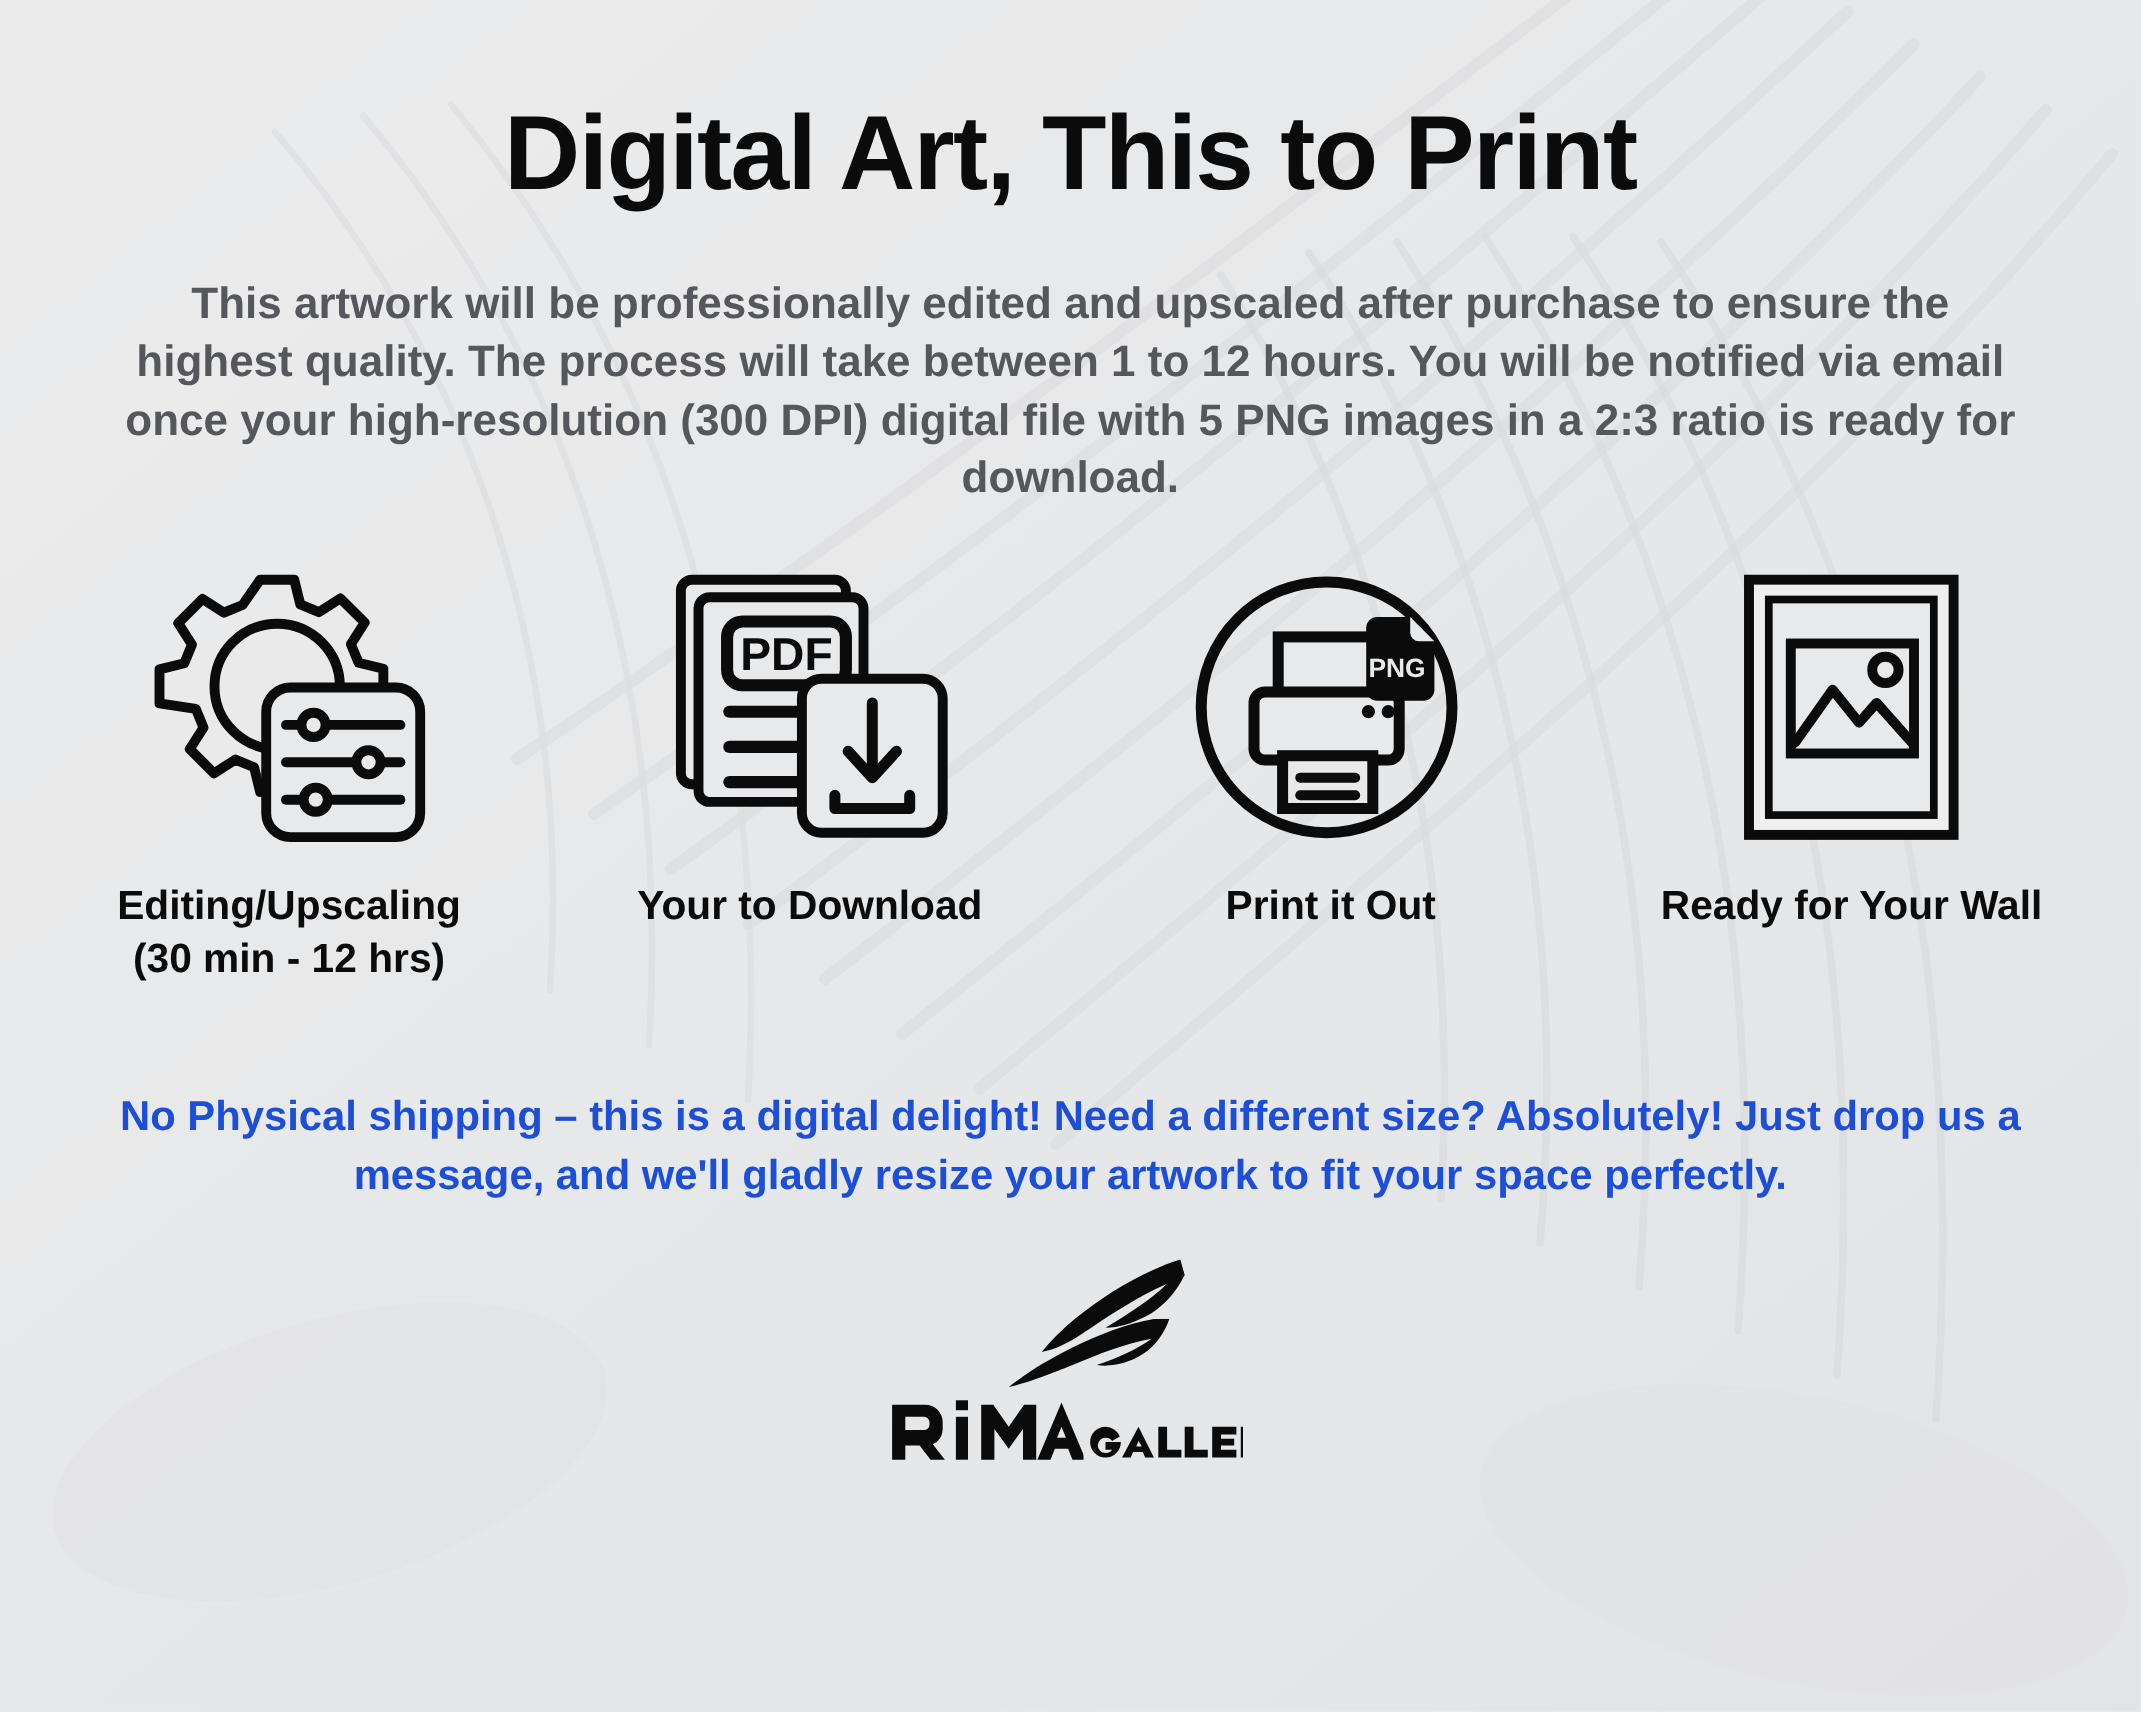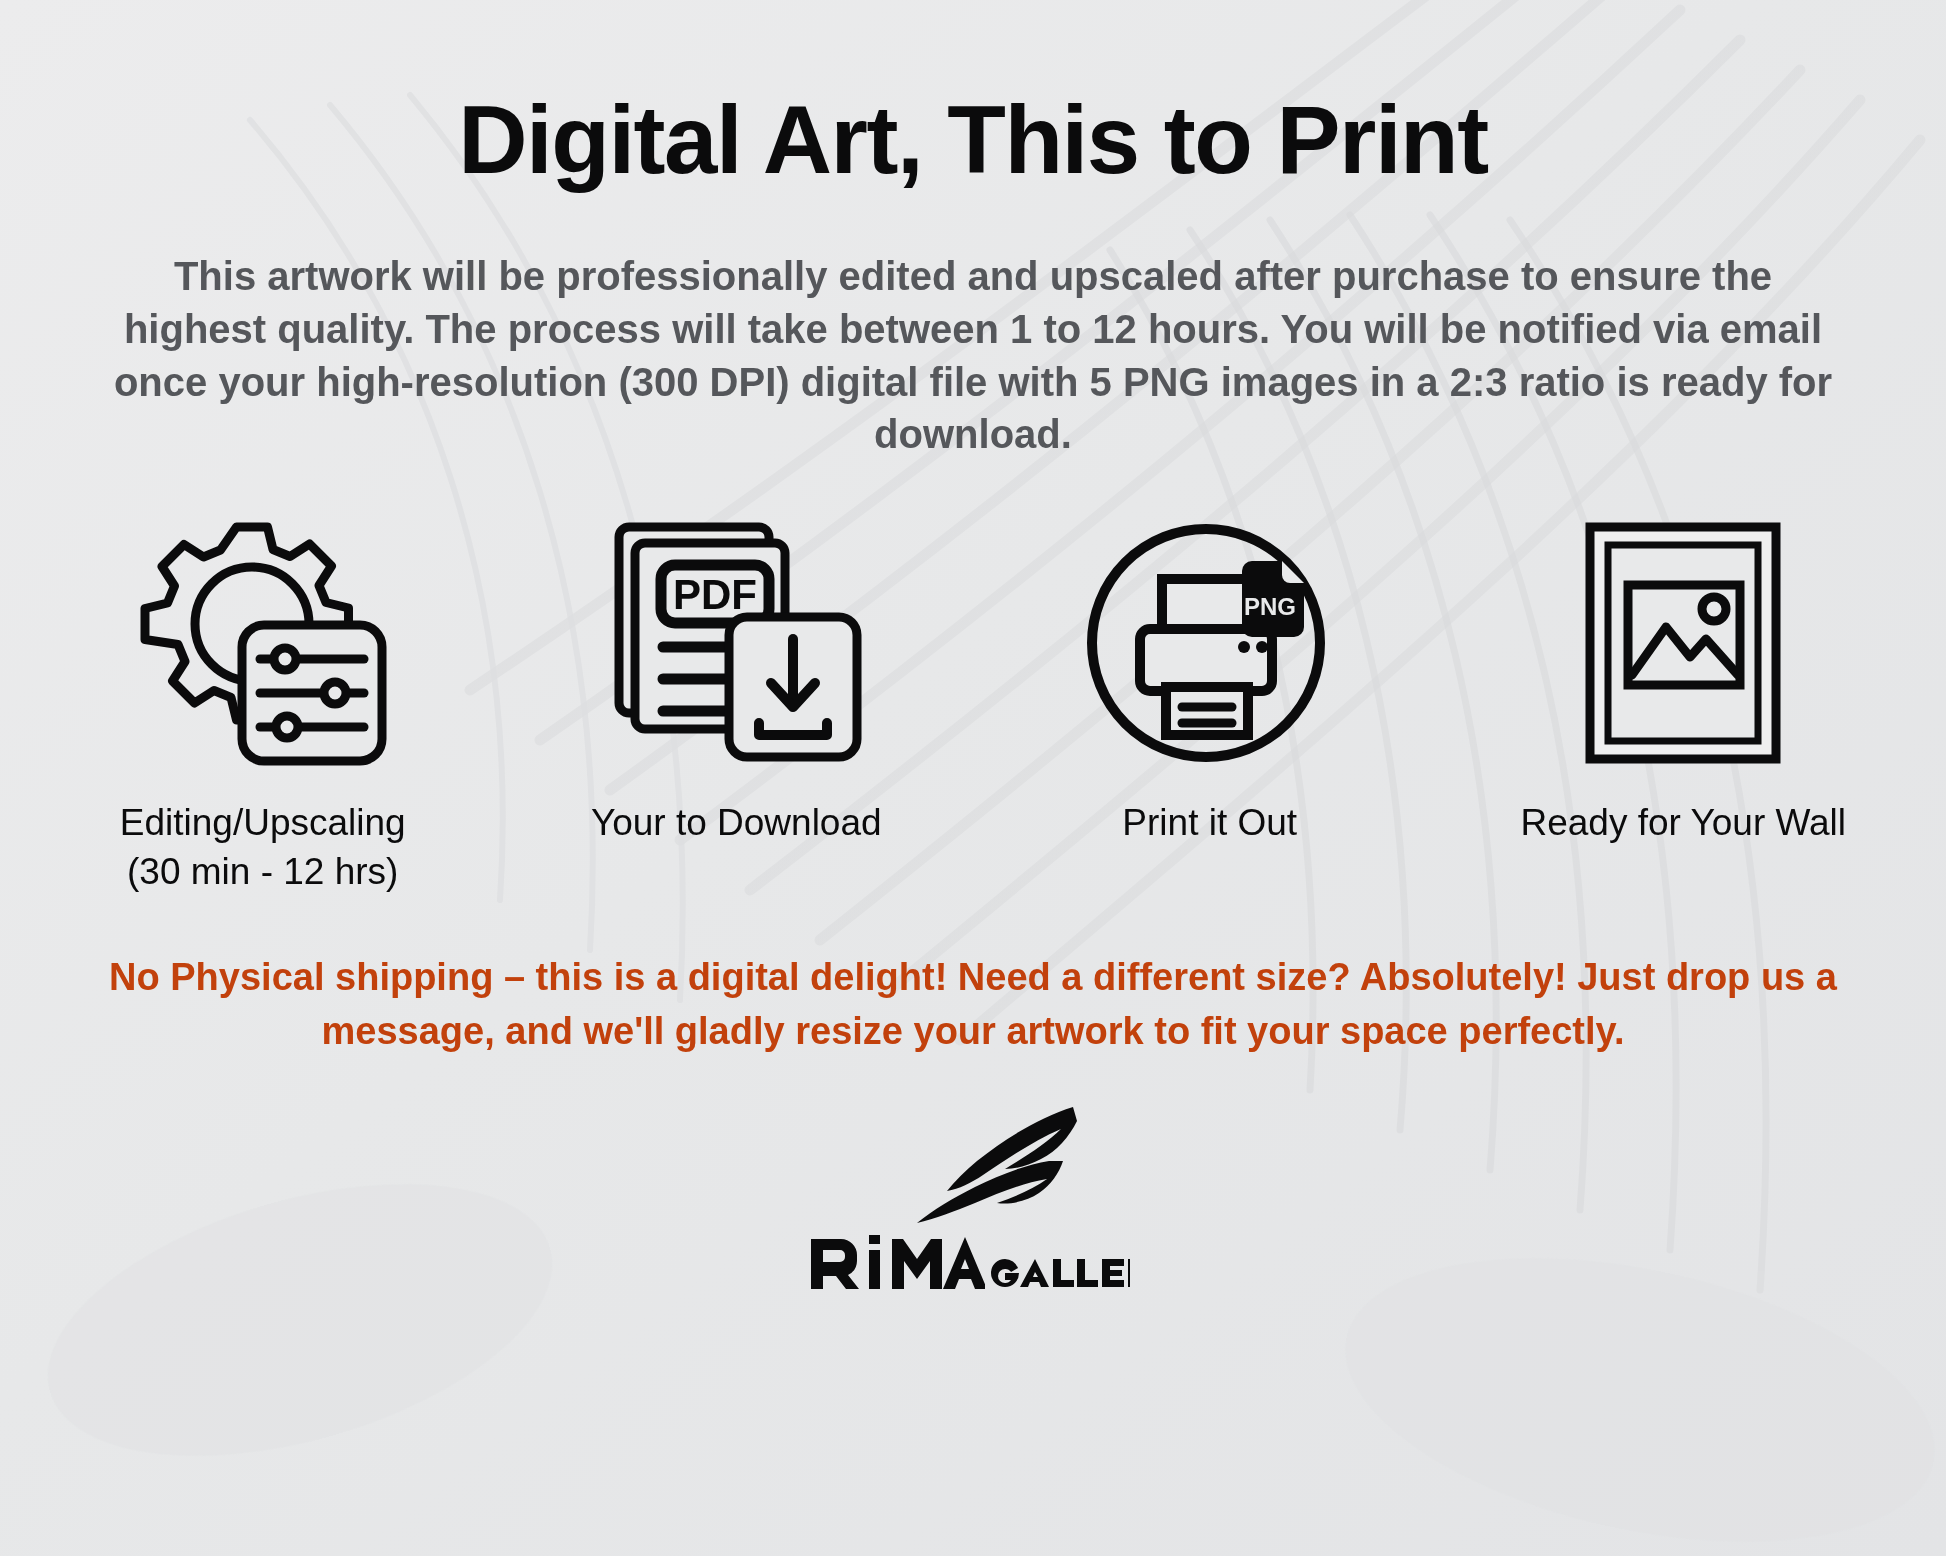--- a/index.html
+++ b/index.html
@@ -77,36 +77,36 @@
     height: 268px;
     display: flex;
     align-items: center;
     justify-content: center;
     text-align: center;
   }
 
   .feature-label {
     margin-top: 22px;
     font-size: 37px;
-    font-weight: 400;
+    font-weight: 700;
     color: #0b0b0c;
     text-align: center;
     line-height: 1.32;
     max-width: 420px;
   }
 
   
   .outro {
-    margin-top: 54px;
+    margin-top: 92px;
     width: 1880px;
     text-align: center;
     font-size: 38px;
     font-weight: 700;
     line-height: 1.42;
-    color: #c2410c;
+    color: #1d4ed8;
     padding: 0 50px;
   }
 
   
   .brand {
     margin-top: 44px;
     display: flex;
     flex-direction: column;
     align-items: center;
   }

